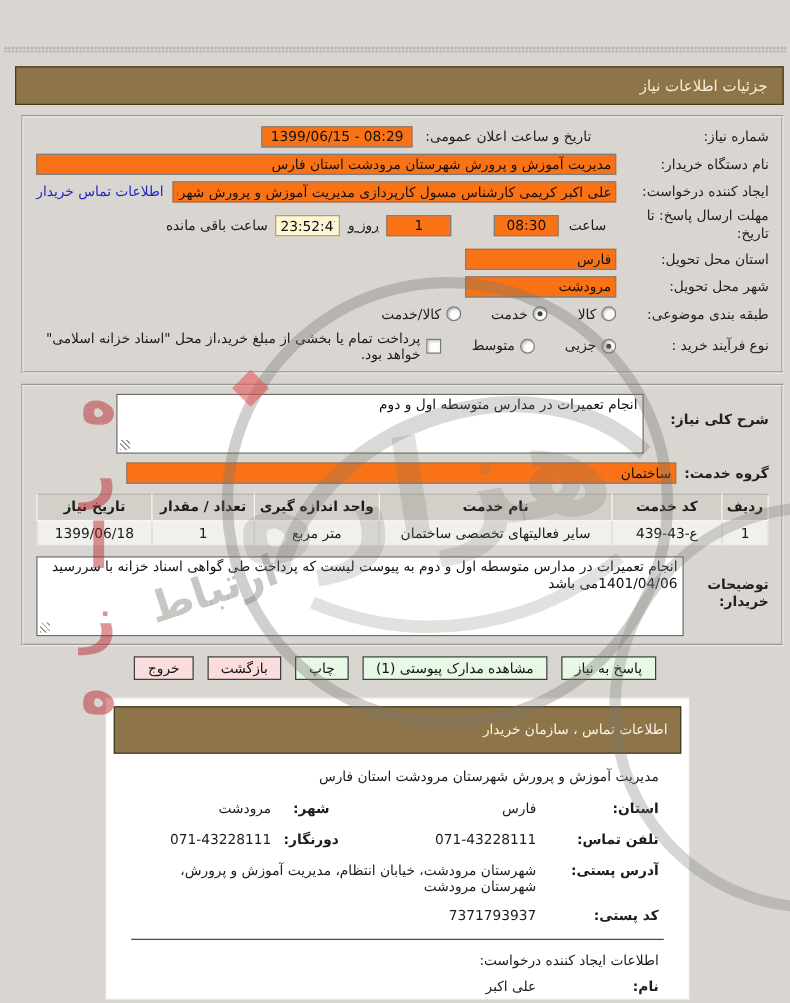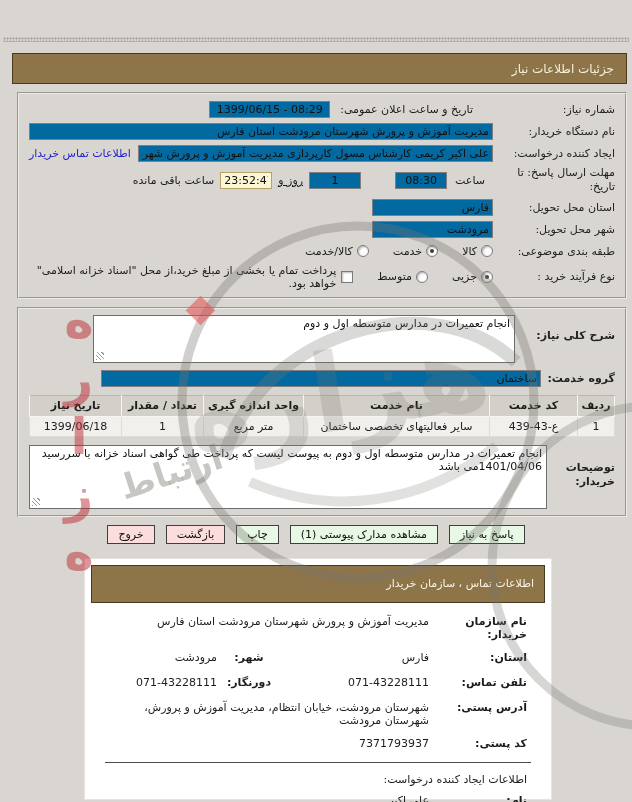--- a/index.html
+++ b/index.html
@@ -15,21 +15,21 @@
     background-size:3px 3px; }
   .bar { margin:11px 5px 0 12px; background:#8d7549; border:1px solid #463a20;
     color:#f6efdb; height:31px; display:flex; align-items:center; padding:0 12px;
     font-size:12px; }
   
   .panel { margin:8px 5px 0 17px; border:2px groove #eceae6; padding:6px 10px 4px; }
   .frow { display:flex; align-items:center; margin-bottom:3px; min-height:19px; }
   .frow.top { align-items:flex-start; }
   .flabel { flex:none; width:122px; padding-left:4px; color:#222; }
   .mlabel { margin:0 20px 0 10px; white-space:nowrap; }
-  .inp { background:#0369a1; border:1px solid #7f7f7f; height:17px; font-family:inherit;
+  .inp { background:#f97316; border:1px solid #7f7f7f; height:17px; font-family:inherit;
     font-size:11px; padding:0 3px; color:#111; }
   .inp.center { text-align:center; }
   .w120 { width:121px; } .w54 { width:52px; } .w440 { width:440px; flex:none; }
   .grow { flex:1; min-width:0; }
   .cd { background:#fcf6d4; border-color:#b5a468; }
   .link { color:#2323cc; margin-right:7px; white-space:nowrap; cursor:pointer; }
   .lbl2 { line-height:1.3; }
   .sep { width:34px; flex:none; }
   .radio { flex:none; width:12px; height:12px; border-radius:50%; background:#fdfdfd;
     border:1px solid #7a7a7a; position:relative; display:inline-block;
@@ -229,21 +229,20 @@
   <button class="btn pink">بازگشت</button>
   <button class="btn pink">خروج</button>
 </div>
 
 <div class="contact">
   <div class="chead">
     <span>اطلاعات تماس ، سازمان خریدار</span>
   </div>
 
   <div class="crow">
-    <span class="clabel">نام سازمان خریدار:</span>
     <span class="cval2">مدیریت آموزش و پرورش شهرستان مرودشت استان فارس</span>
   </div>
 
   <div class="crow">
     <span class="clabel">استان:</span>
     <span class="cval1">فارس</span>
     <span class="clabel2">شهر:</span>
     <span class="cval2">مرودشت</span>
   </div>
 

